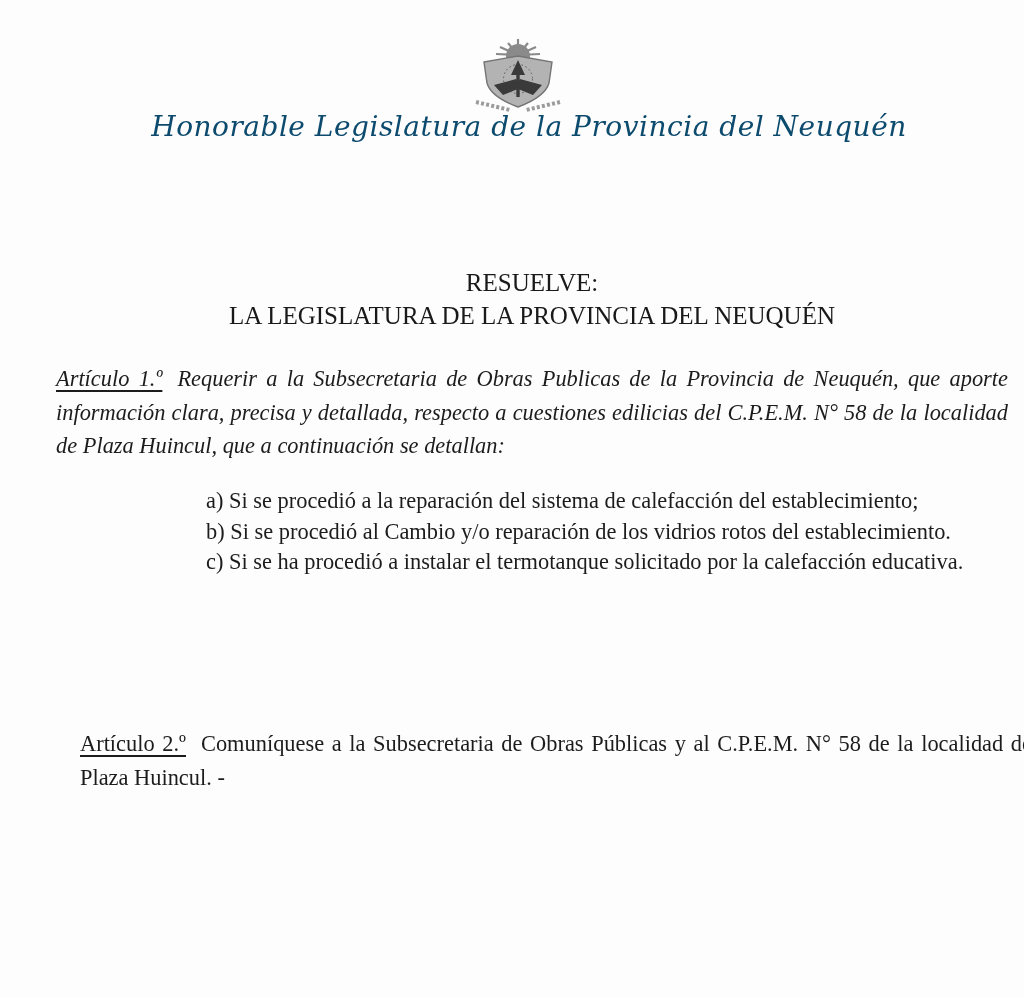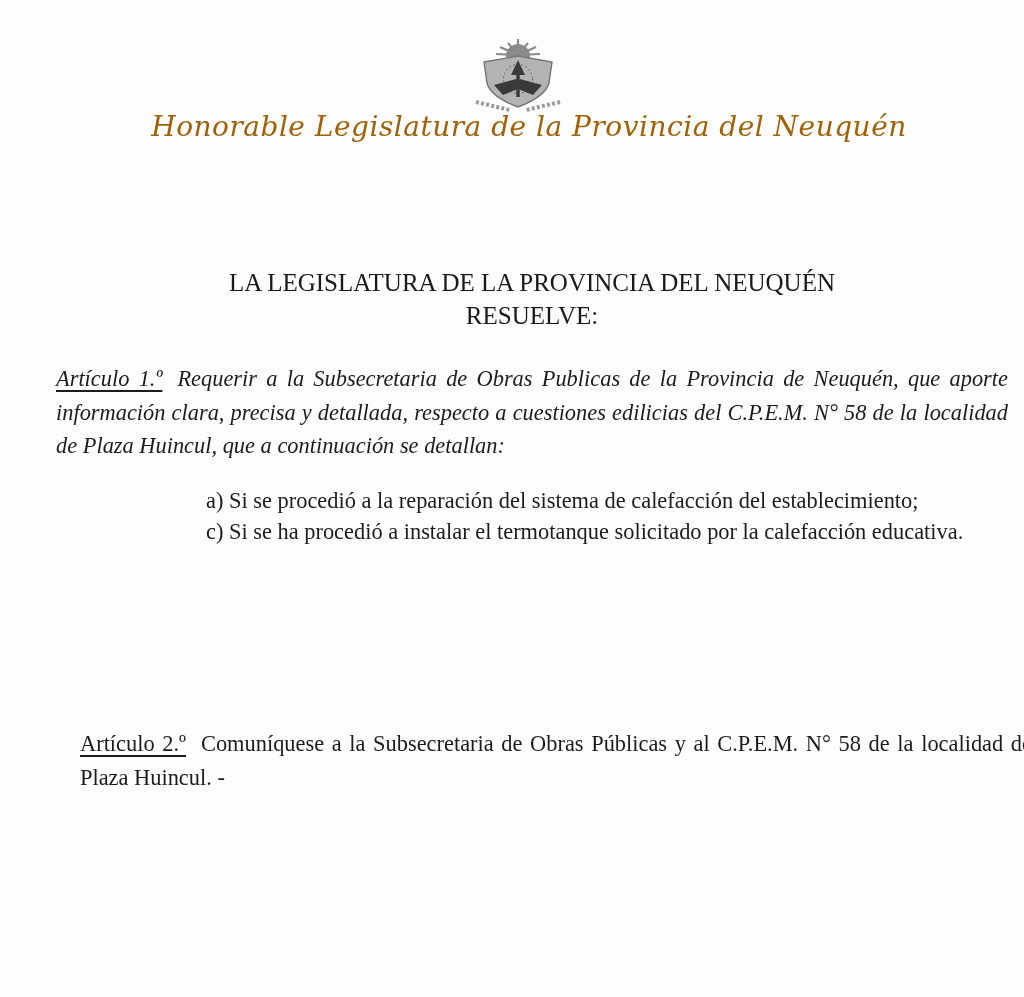--- a/index.html
+++ b/index.html
@@ -23,21 +23,21 @@
   .institution {
     position: absolute;
     top: 110px;
     left: 529px;
     transform: translateX(-50%);
     white-space: nowrap;
     font-family: "DejaVu Serif", serif;
     font-style: italic;
     font-size: 28px;
     letter-spacing: 0.5px;
-    color: #a16207;
+    color: #0c4a6e;
   }
 
   
   .doc-title {
     position: absolute;
     top: 266px;
     left: 56px;
     width: 952px;
     text-align: center;
     font-size: 25px;
@@ -108,26 +108,27 @@
 
     <g stroke="#9b9b9b" stroke-width="4" stroke-dasharray="3 2.2" fill="none">
       <path d="M 10 65 L 44 73"></path>
       <path d="M 94 65 L 60 73"></path>
     </g>
   </svg>
 
   <div class="institution">Honorable Legislatura de la Provincia del Neuquén</div>
 
   <div class="doc-title">
+    <div>RESUELVE:</div>
     <div>LA LEGISLATURA DE LA PROVINCIA DEL NEUQUÉN</div>
-    <div>RESUELVE:</div>
   </div>
 
   <p class="article article-1"><span class="article-label">Artículo 1.º</span><span>Requerir a la Subsecretaria de Obras Publicas de la Provincia de Neuquén, que aporte información clara, precisa y detallada, respecto a cuestiones edilicias del C.P.E.M. N° 58 de la localidad de Plaza Huincul, que a continuación se detallan:</span></p>
 
   <div class="items">
     <p class="item"><span>a)</span> <span>Si se procedió a la reparación del sistema de calefacción del establecimiento;</span></p>
+    <p class="item"><span>b)</span> <span>Si se procedió al Cambio y/o reparación de los vidrios rotos del establecimiento.</span></p>
     <p class="item"><span>c)</span> <span>Si se ha procedió a instalar el termotanque solicitado por la calefacción educativa.</span></p>
   </div>
 
   <p class="article article-2"><span class="article-label">Artículo 2.º</span><span>Comuníquese a la Subsecretaria de Obras Públicas y al C.P.E.M. N° 58 de la localidad de Plaza Huincul. -</span></p>
 
 </div>
 
 </body></html>

